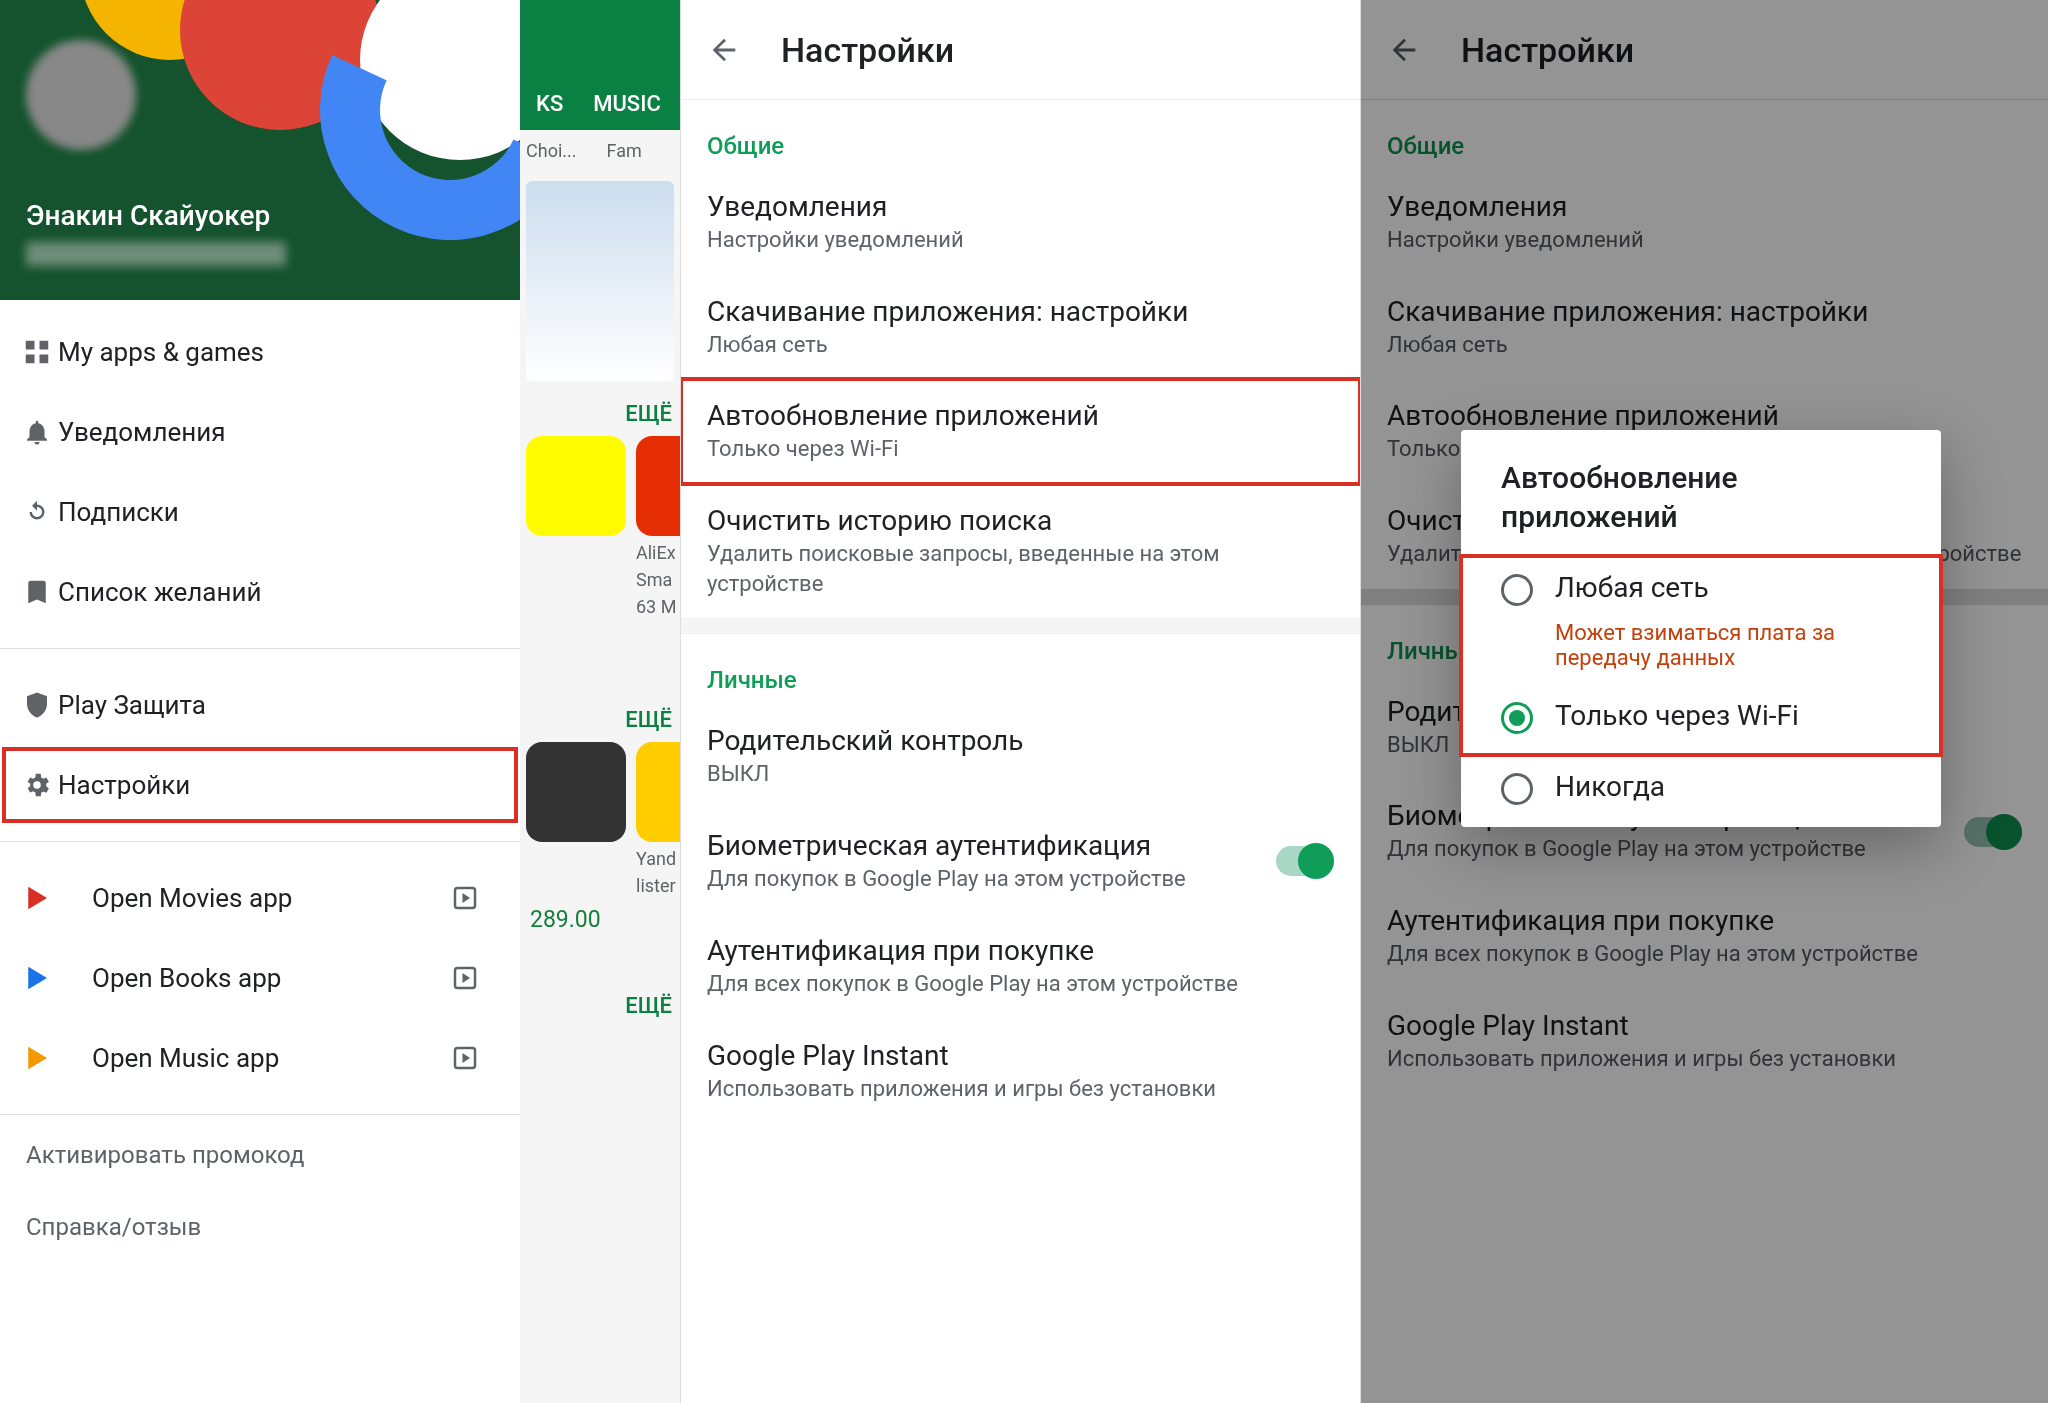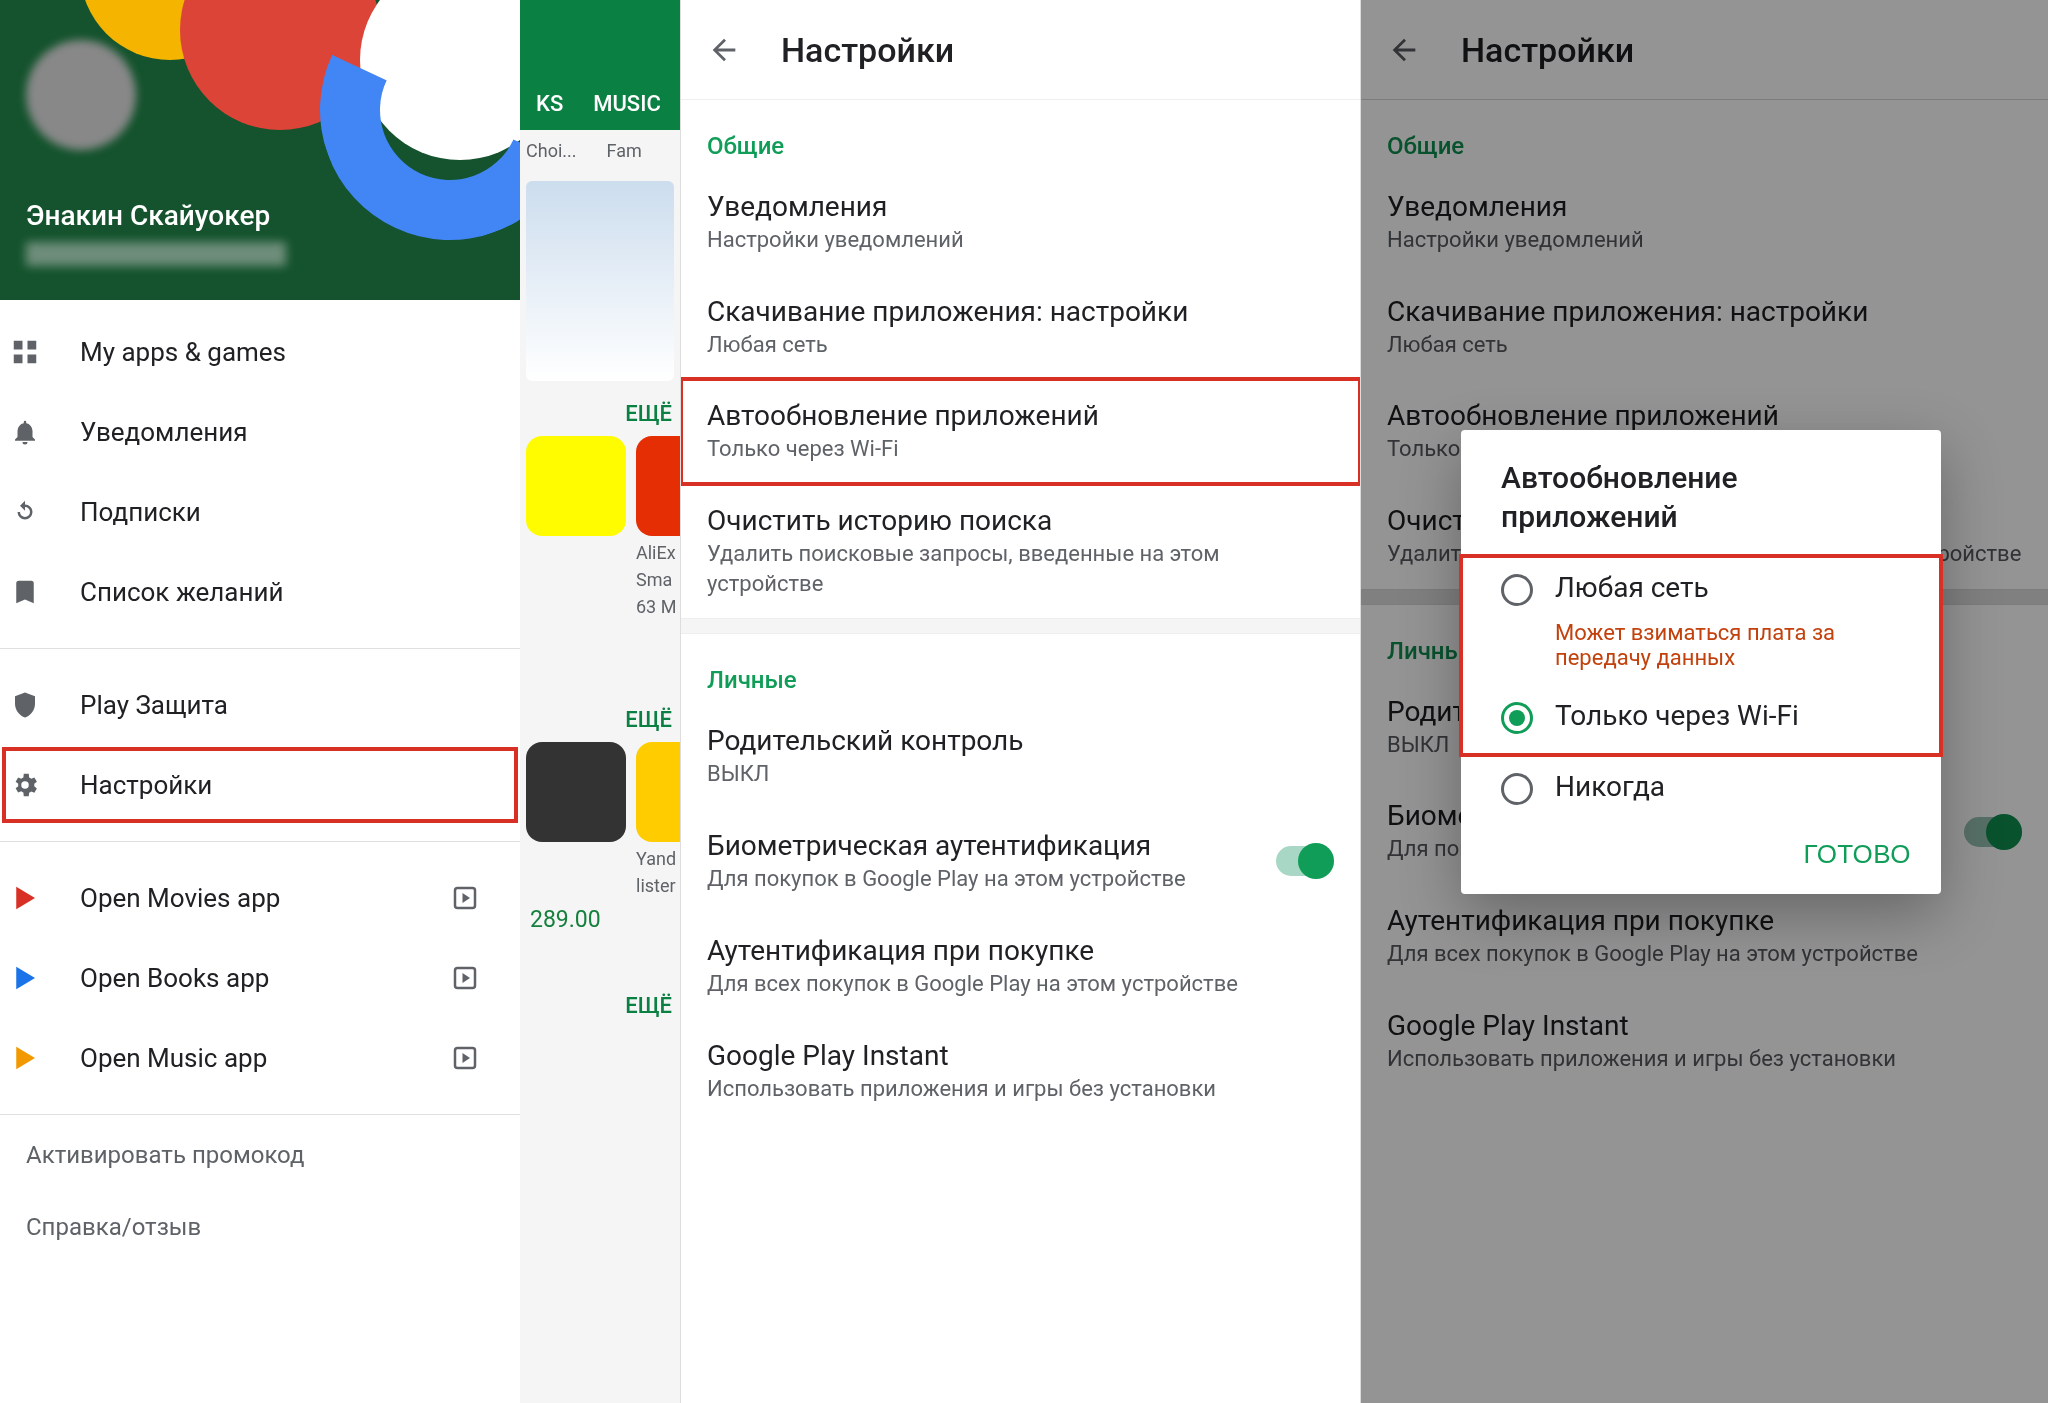--- a/index.html
+++ b/index.html
@@ -33,21 +33,21 @@
   .drawer-header .white-blob { position:absolute; right:-40px; top:-40px; width:200px; height:200px; background:#fff; border-radius:50%; }
   .avatar {
     width:110px; height:110px; border-radius:50%; background: #888; position:absolute; top:40px; left:26px;
     filter: blur(4px);
   }
   .user-block { position:absolute; left:26px; bottom:34px; }
   .user-name { font-size:28px; font-weight:500; }
   .user-email { font-size:22px; filter: blur(5px); background: rgba(200,200,200,.5); height:24px; width:260px; margin-top:10px; }
   .nav-section { padding: 12px 0; }
   .nav-item {
-    display:flex; align-items:center; height:80px; padding:0 10px; gap:34px;
+    display:flex; align-items:center; height:80px; padding:0 22px; 
     font-size:26px; color:#202124;
   }
   .nav-item .ic { width:36px; text-align:center; color:#5f6368; }
   .nav-item.highlight { outline: 4px solid #d93025; outline-offset:-6px; }
   .nav-item.secondary { color:#5f6368; padding-left:26px; font-size:24px; height:72px; }
   .nav-div { height:1px; background:#e0e0e0; margin:4px 0; }
   .open-row { display:flex; align-items:center; justify-content:space-between; padding-right:40px; }
 
   .play-bg {
     position:absolute; left:520px; top:0; width:160px; height:100%;
@@ -394,17 +394,14 @@
           <div class="radio-label">Только через Wi-Fi</div>
         </div>
       </div>
     </div>
     <div class="radio-row">
       <div class="radio"></div>
       <div>
         <div class="radio-label">Никогда</div>
       </div>
     </div>
-    <div class="dialog-actions">
-      <button class="dialog-btn">ГОТОВО</button>
-    </div>
   </div>
 </div>
 
 </body></html>

